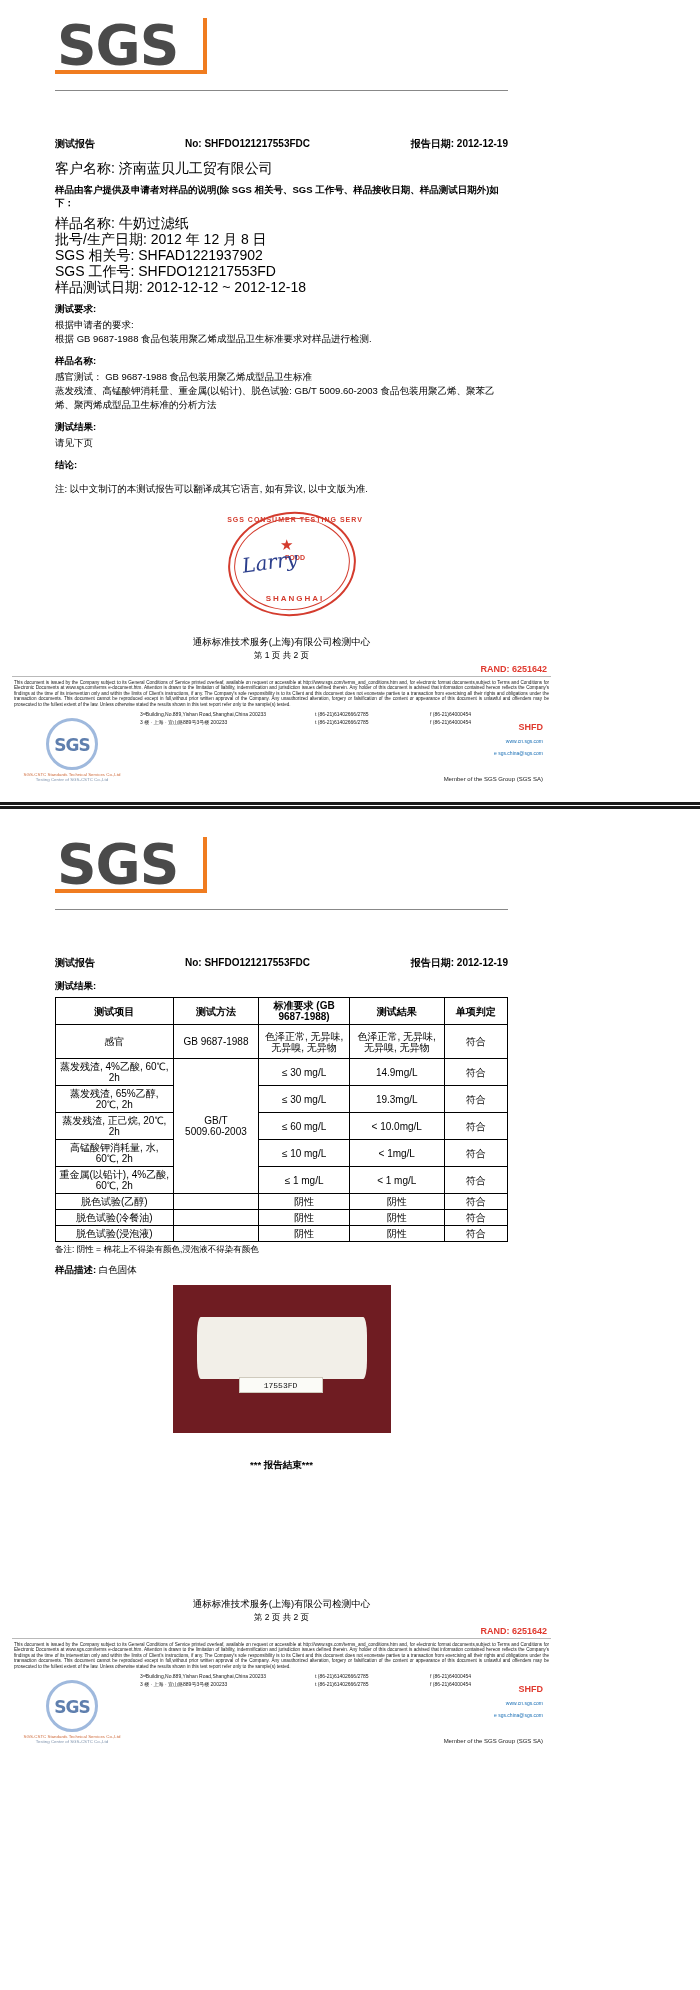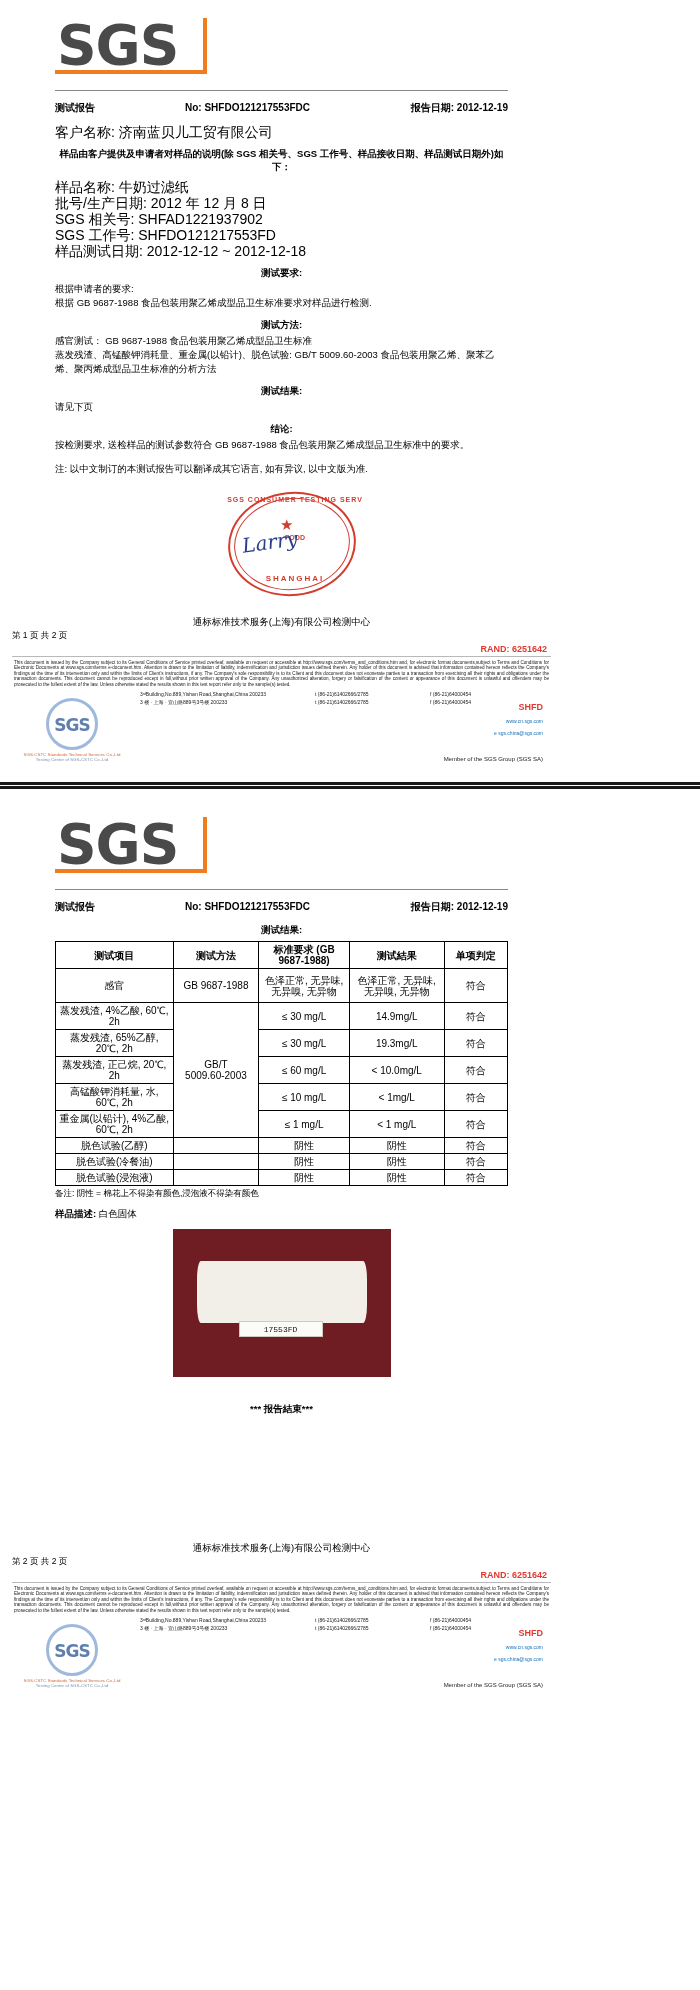--- a/index.html
+++ b/index.html
@@ -55,25 +55,25 @@
     z-index:3;
   }
   .divline { border-top:1px solid #888; margin:4px 0 10px 0; }
   .hdr-row {
     display:flex;
     align-items:baseline;
     font-weight:bold;
     font-size:10px;
     margin-bottom:10px;
   }
-  .hdr-row .c1 { width:130px; }
+  .hdr-row .c1 { width:130px;margin-top:36px; }
   .hdr-row .c2 { flex:1; }
   .hdr-row .c3 { text-align:center; }
   .blk { margin-bottom:2px; line-height:14px; font-size:14px; }
-  .sect-title { font-weight:bold; margin-top:9px; margin-bottom:2px; font-size:9.5px;text-align:center;}
+  .sect-title { font-weight:bold; margin-top:9px; margin-bottom:2px; font-size:9.5px;}
   .para { line-height:14px; font-size:9.5px; }
   .mt6 { margin-top:6px; }
   .mt10 { margin-top:10px; }
 
   
   .stamp-wrap {
     height:120px;
     position:relative;
     margin-top:14px;
   }
@@ -124,21 +124,21 @@
   }
 
   
   .footer {
     margin-top:6px;
     padding:0 12px;
     position:relative;
   }
   .foot-rule { border-top:1px solid #b9b9b9; margin:2px 0 3px 0; }
   .foot-center { text-align:center; font-size:9.5px; margin-bottom:1px; }
-  .foot-page { font-size:8.5px; margin-bottom:2px; }
+  .foot-page { text-align:center; font-size:8.5px; margin-bottom:2px; }
   .foot-rand {
     text-align:right; font-weight:bold; color:#e03a2f; font-size:9px;
     margin-bottom:1px; padding-right:4px;
   }
   .legal {
     font-size:4.6px;
     line-height:5.4px;
     text-align:justify;
     color:#1a1a1a;
     padding:0 2px;
@@ -255,29 +255,28 @@
       <div class="blk">批号/生产日期: 2012 年 12 月 8 日</div>
       <div class="blk">SGS 相关号: SHFAD1221937902</div>
       <div class="blk">SGS 工作号: SHFDO121217553FD</div>
       <div class="blk">样品测试日期: 2012-12-12 ~ 2012-12-18</div>
     </div>
 
     <div class="sect-title">测试要求:</div>
     <div class="para">根据申请者的要求:</div>
     <div class="para">根据 GB 9687-1988 食品包装用聚乙烯成型品卫生标准要求对样品进行检测.</div>
 
-    <div class="sect-title">测试方法:</div>
+    <div class="sect-title">样品名称:</div>
     <div class="para">感官测试： GB 9687-1988 食品包装用聚乙烯成型品卫生标准</div>
     <div class="para">蒸发残渣、高锰酸钾消耗量、重金属(以铅计)、脱色试验: GB/T 5009.60-2003 食品包装用聚乙烯、聚苯乙烯、聚丙烯成型品卫生标准的分析方法</div>
 
     <div class="sect-title">测试结果:</div>
     <div class="para">请见下页</div>
 
     <div class="sect-title">结论:</div>
-    <div class="para">按检测要求, 送检样品的测试参数符合 GB 9687-1988 食品包装用聚乙烯成型品卫生标准中的要求。</div>
 
     <div class="para mt10">注: 以中文制订的本测试报告可以翻译成其它语言, 如有异议, 以中文版为准.</div>
 
     <div class="stamp-wrap">
       <div class="stamp">
         <div class="stamp-outer"></div>
         <div class="stamp-inner"></div>
         <div class="stamp-top">SGS CONSUMER TESTING SERV</div>
         <div class="stamp-star">★</div>
         <div class="stamp-mid">FOOD</div>

